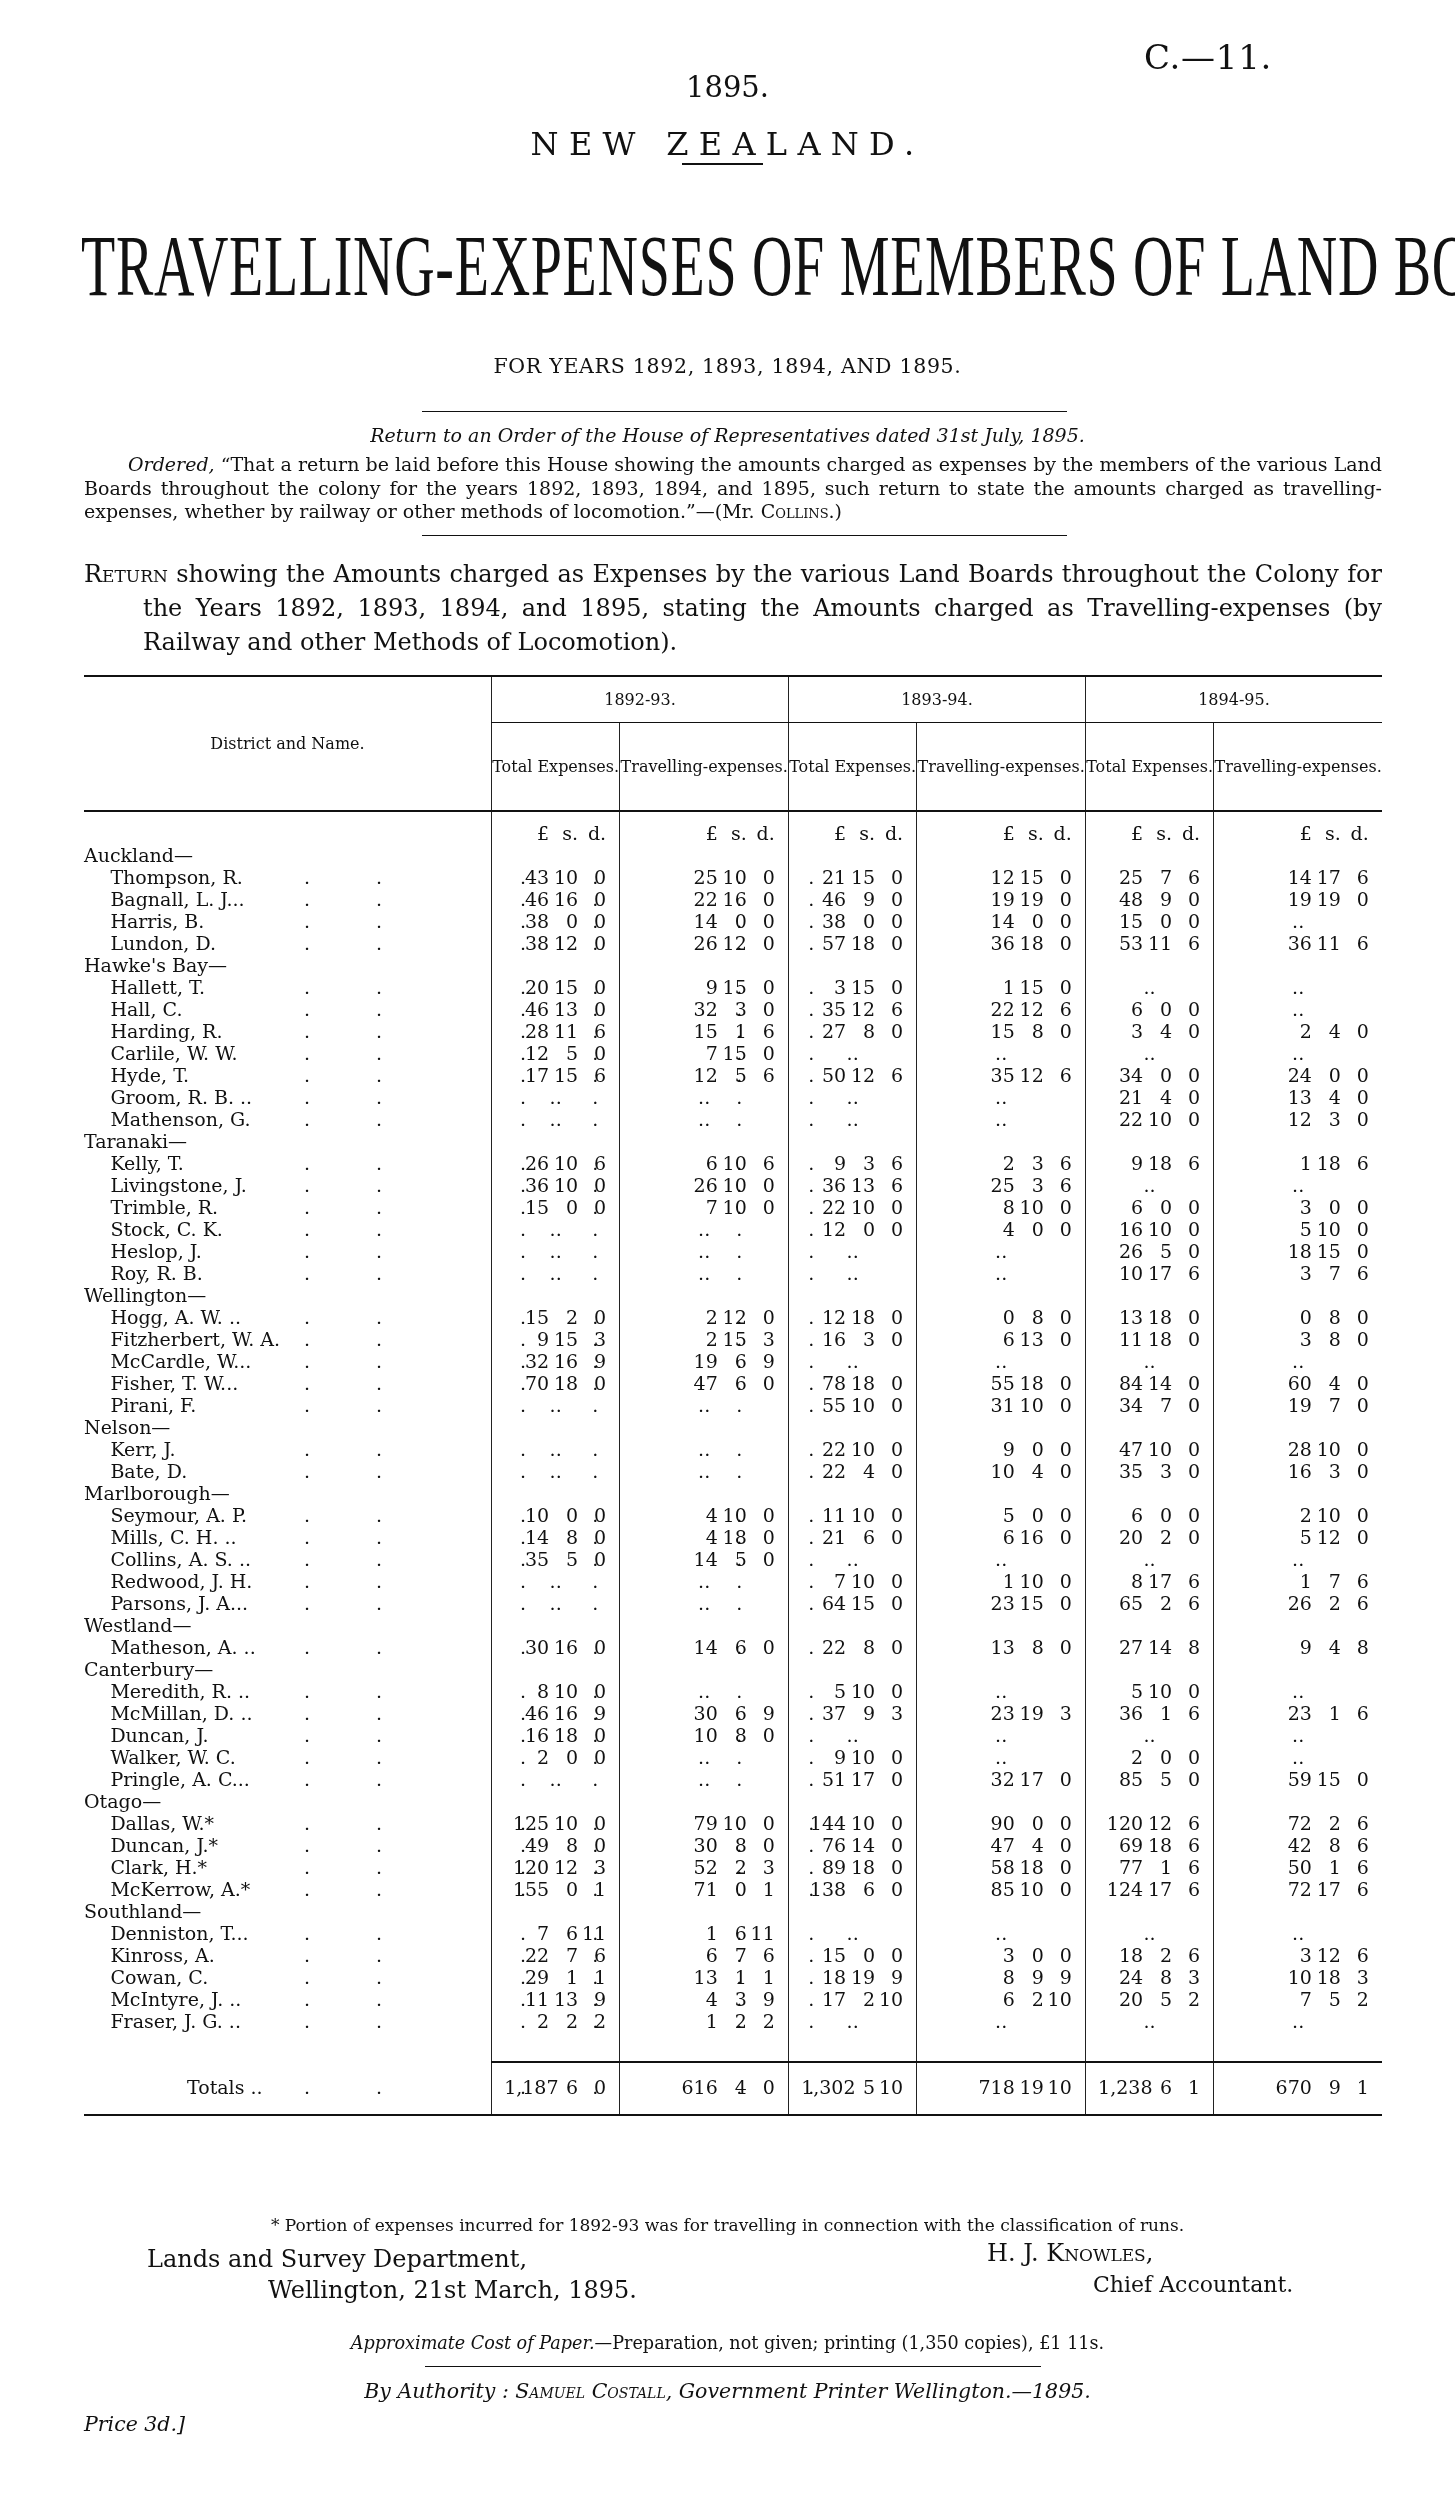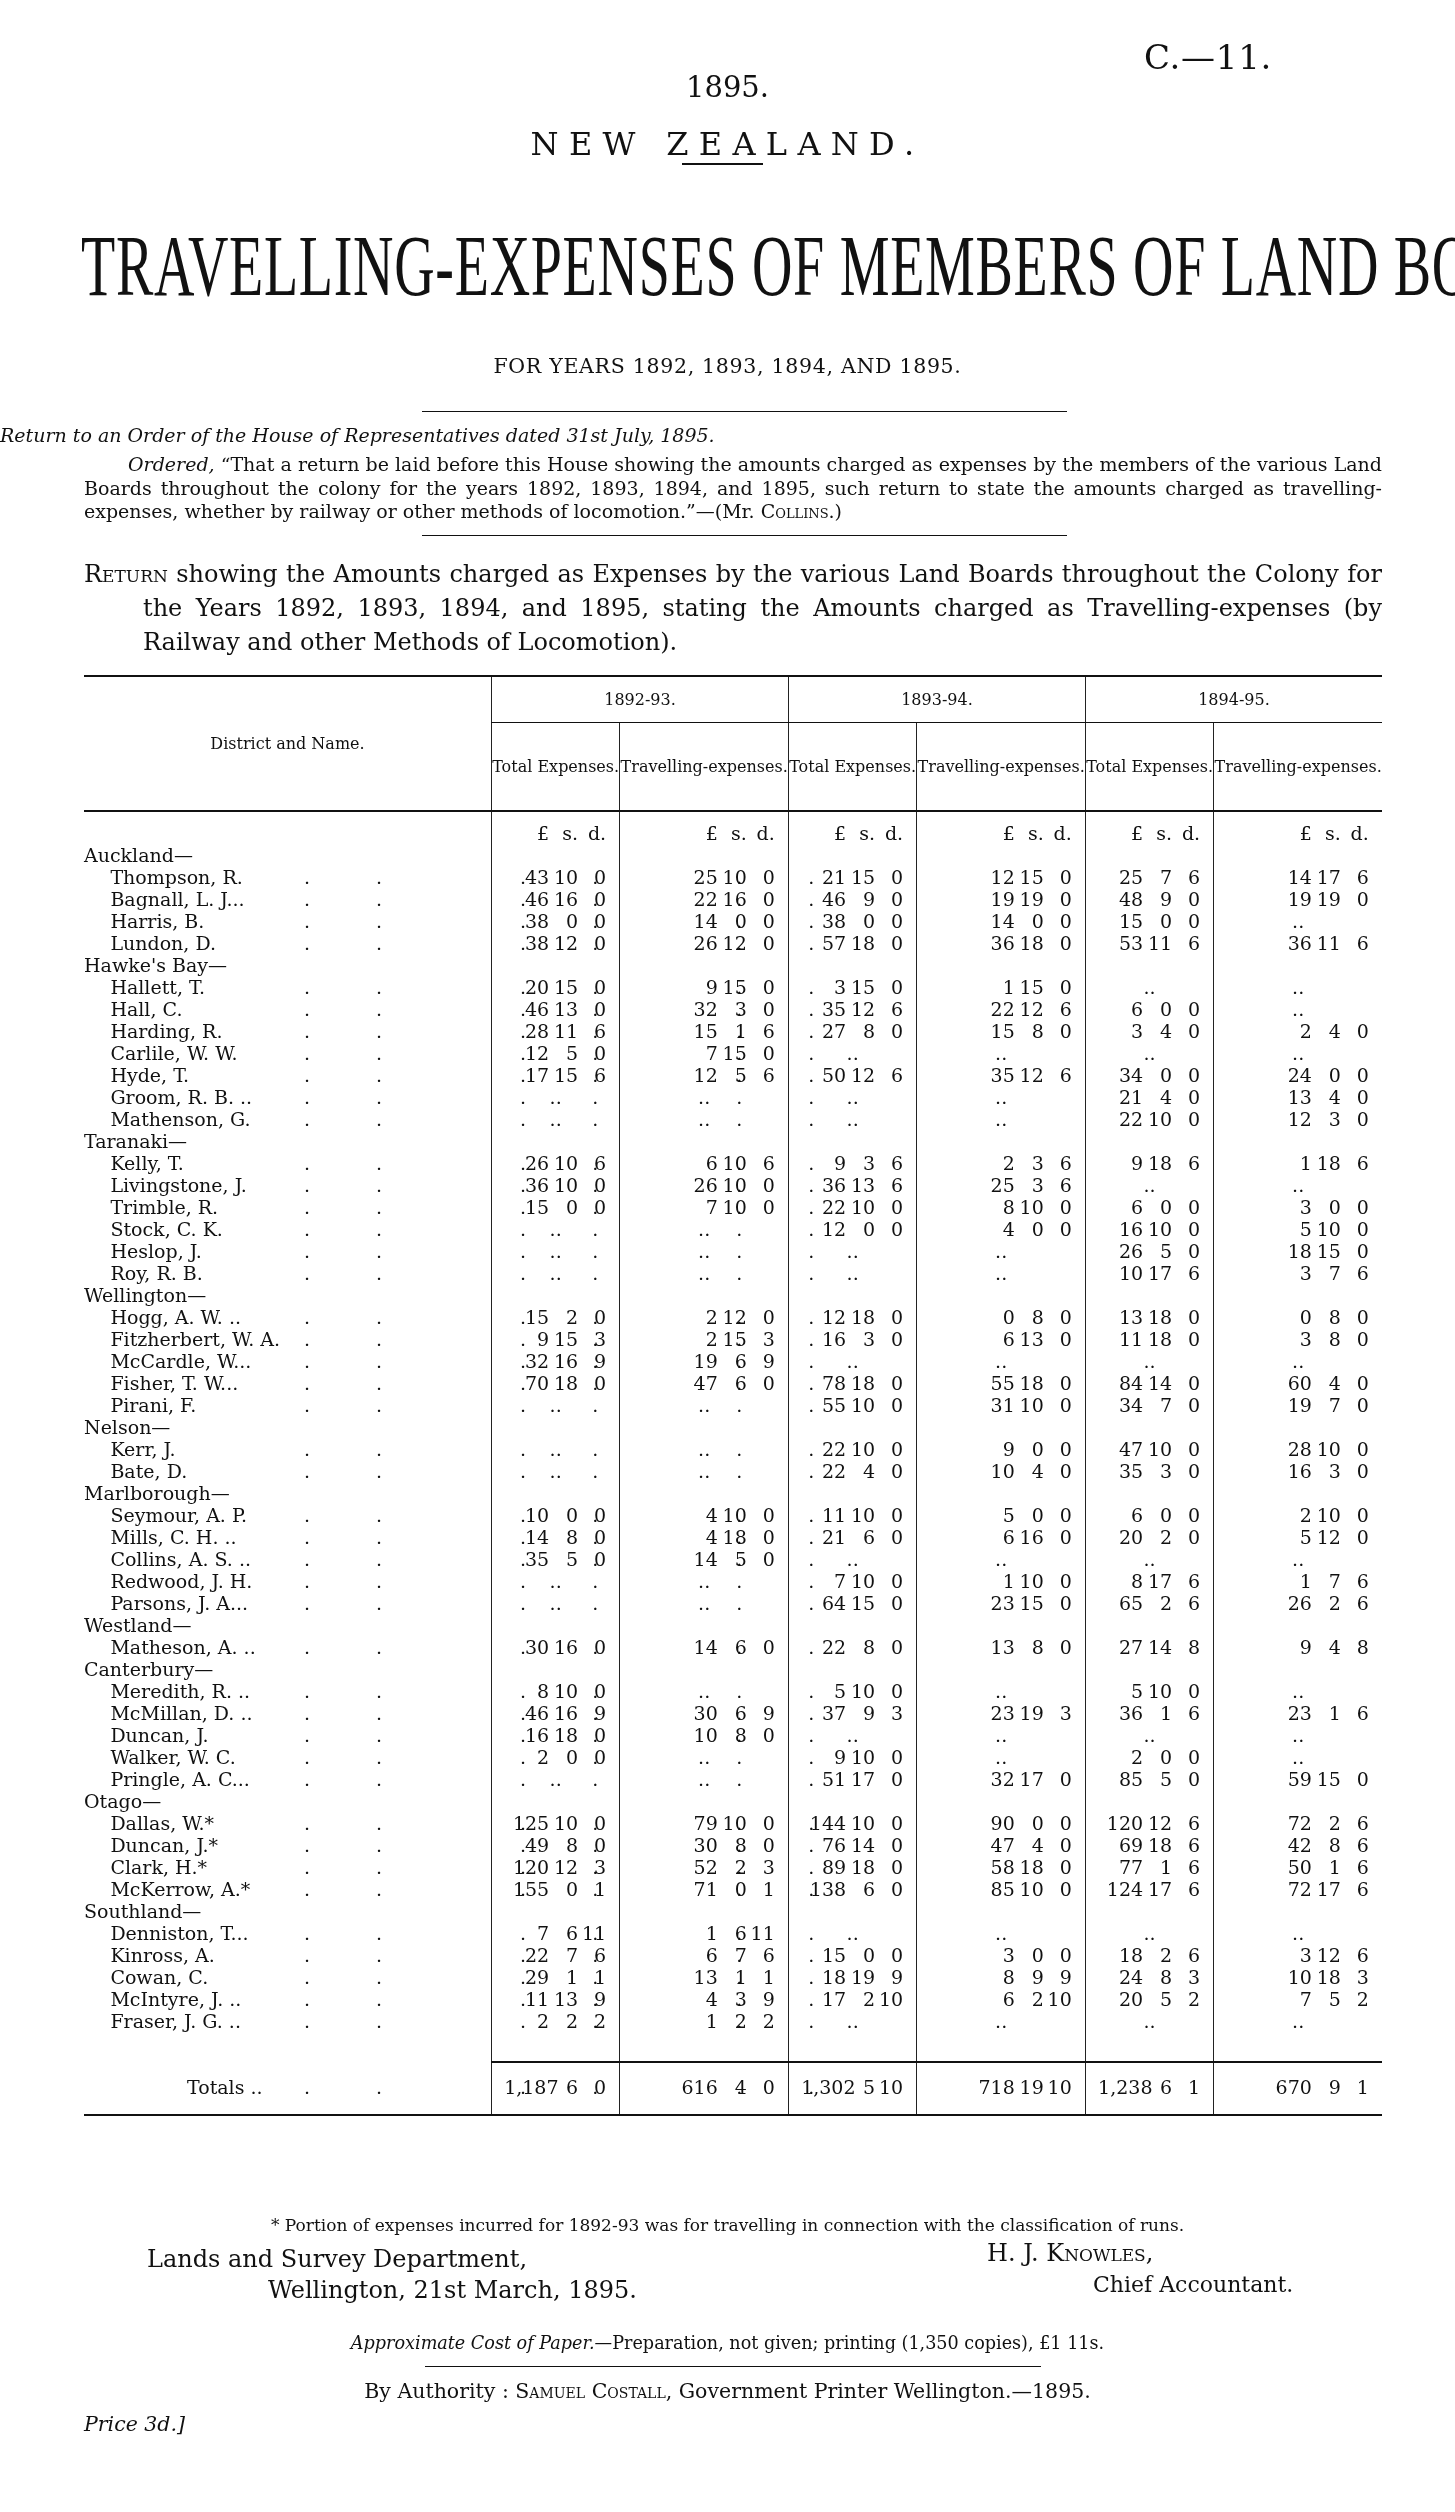--- a/index.html
+++ b/index.html
@@ -5,21 +5,21 @@
   html, body { margin: 0; padding: 0; background: #ffffff; }
   body { width: 1455px; height: 2512px; position: relative; color: #111; font-family: "DejaVu Serif", "Liberation Serif", serif; overflow: hidden; }
   .abs { position: absolute; }
   .c-ref { right: 183px; top: 37px; font-size: 34px; letter-spacing: 0.7px; }
   .year { left: 0; width: 1455px; top: 70px; text-align: center; font-size: 29px; }
   .country { left: 0; width: 1455px; top: 109px; text-align: center; font-size: 32px; letter-spacing: 10.3px; margin-top: 16px; }
   .rule-short { left: 682px; top: 163px; width: 81px; border-top: 2.2px solid #111; }
   .main-title { left: 81px; width: 1306px; top: 216px; font-family: "Liberation Serif", serif; font-size: 56px; text-align: center; transform: scaleY(1.55); transform-origin: top left; letter-spacing: 0.7px; white-space: nowrap; }
   .sub-title { left: 0; width: 1455px; top: 354px; text-align: center; font-size: 20.5px; letter-spacing: 0.7px; }
   .rule-mid { left: 422px; width: 645px; border-top: 1.5px solid #111; }
-  .order-line { left: 0; width: 1455px; top: 424px; font-style: italic; font-size: 19px; }
+  .order-line { left: 0; width: 1455px; top: 424px; text-align: center; font-style: italic; font-size: 19px; }
   .ordered { left: 84px; width: 1298px; top: 453px; font-size: 19px; line-height: 23.5px; text-align: justify; text-indent: 44px; }
   .return-para { left: 84px; width: 1298px; top: 557px; font-size: 24px; line-height: 34px; text-align: justify; padding-left: 59px; text-indent: -59px; box-sizing: border-box; }
   .sc { font-variant: small-caps; }
   table.data { position: absolute; left: 84px; top: 675px; width: 1298px; border-collapse: collapse; font-size: 19px; }
   table.data td, table.data th { padding: 0; font-weight: normal; }
   table.data thead tr.years th { height: 45px; font-size: 16px; border-bottom: 1.5px solid #111; }
   table.data thead tr.subs th { height: 87px; font-size: 16px; line-height: 19px; }
   table.data thead { border-top: 2.2px solid #111; border-bottom: 2.2px solid #111; }
   .col-name { width: 407px; text-align: left; }
   .vl { border-left: 0.7px solid #222; }
@@ -39,21 +39,21 @@
   .name-cell { position: relative; margin-top: 30px; }
   .leader { position: absolute; left: 183px; letter-spacing: 66px; }
   .footnote { left: 0; width: 1455px; top: 2215px; text-align: center; font-size: 17px; }
   .dept1 { left: 147px; top: 2245px; font-size: 24px; }
   .dept2 { left: 268px; top: 2276px; font-size: 24px; }
   .sig1 { left: 987px; top: 2239px; font-size: 24px; }
   .sig2 { left: 1093px; top: 2272px; font-size: 22px; }
   .cost { left: 0; width: 1455px; top: 2333px; text-align: center; font-size: 17.6px; }
   .cost i { font-style: italic; }
   .rule-bot { left: 425px; width: 616px; top: 2366px; border-top: 1.5px solid #111; }
-  .authority { left: 0; width: 1455px; top: 2379px; text-align: center; font-size: 20.5px; }
+  .authority { left: 0; width: 1455px; top: 2379px; text-align: center; font-size: 20.5px; font-style: italic; }
   .price { left: 84px; top: 2412px; font-size: 20.5px; font-style: italic; }
 </style>
 </head>
 <body>
 
 <div class="abs c-ref">C.—11.</div>
 <div class="abs year">1895.</div>
 <div class="abs country">NEW ZEALAND.</div>
 <div class="abs rule-short"></div>
 <div class="abs main-title">TRAVELLING-EXPENSES OF MEMBERS OF LAND BOARDS</div>

